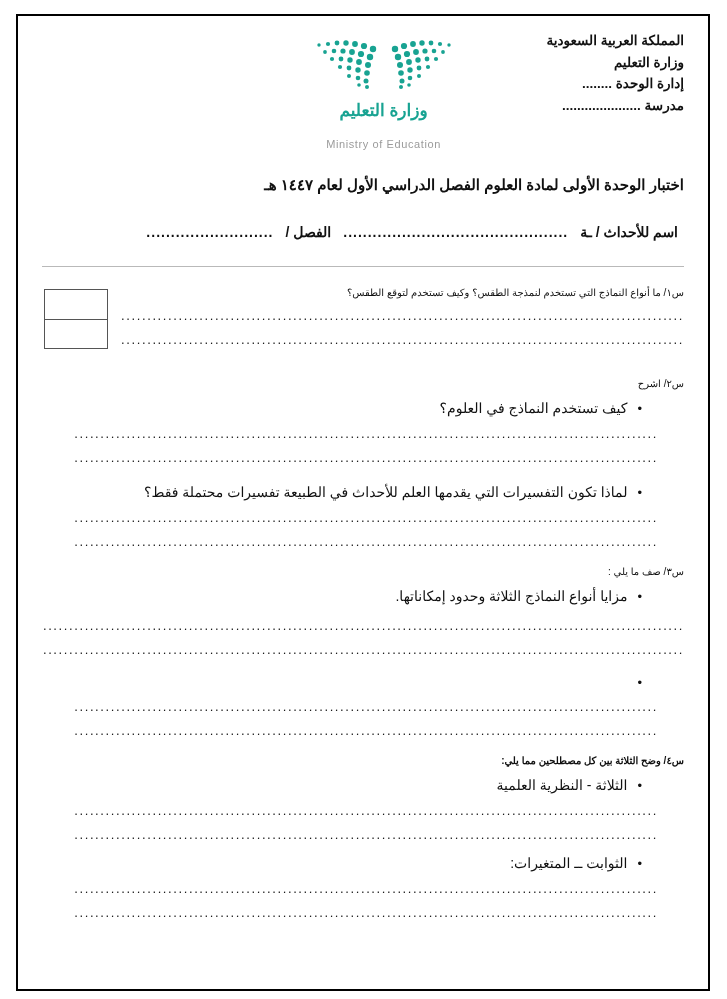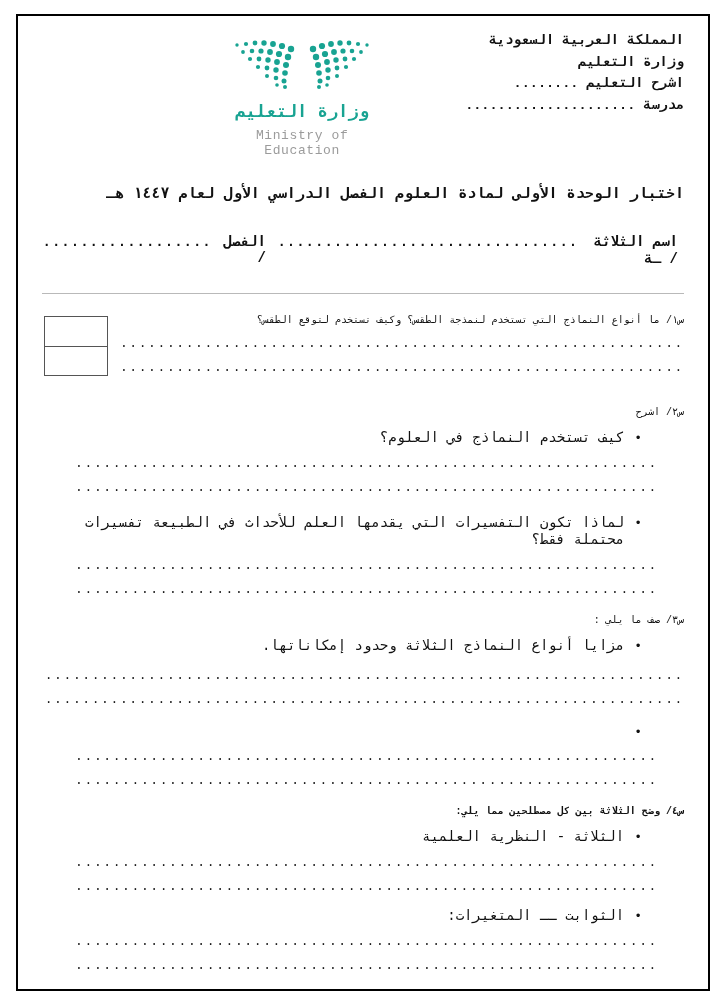--- a/index.html
+++ b/index.html
@@ -4,35 +4,35 @@
 <style>
   * { box-sizing: border-box; }
   html, body { margin: 0; padding: 0; background: #ffffff; }
   .page {
     position: relative;
     width: 727px;
     height: 999px;
     background: #ffffff;
     color: #111;
     direction: rtl;
-    font-family: Liberation Mono, monospace;
+    font-family: Liberation Sans, sans-serif;
     overflow: hidden;
   }
   .frame {
     position: absolute;
     top: 14px; right: 17px; left: 16px; bottom: 8px;
     border: 2px solid #000;
     padding: 14px 24px 0 24px;
     overflow: hidden;
   }
   .header { display: flex; align-items: flex-start; gap: 78px; }
   .header-text { font-weight: bold; font-size: 13.5px; line-height: 1.6; text-align: right; white-space: nowrap; }
   .logo { width: 170px; text-align: center; padding-top: 8px; }
   .logo-ar { font-weight: bold; font-size: 17px; margin-top: 4px; letter-spacing: 1px; }
-  .logo-en { font-size: 13px; letter-spacing: 0.6px; margin-top: 6px; direction: ltr; }
+  .logo-en { font-size: 11px; letter-spacing: 0.6px; margin-top: 17px; direction: ltr; }
   .exam-title { margin-top: 26px; text-align: right; font-weight: bold; font-size: 15px; }
   .student-line { margin-top: 30px; display: flex; align-items: baseline; gap: 12px; font-weight: bold; font-size: 14px; padding-right: 6px; }
   .dots-inline { letter-spacing: 1px; white-space: nowrap; overflow: hidden; font-weight: bold; }
   .divider { margin-top: 26px; border: 0; border-top: 1.5px solid #b9b9b9; }
   .q-line { font-size: 10px; margin-top: 20px; }
   .q-bold { font-weight: bold; }
   .q1-section { margin-top: 20px; }
   .grade-box { float: left; width: 64px; margin: 2px 14px 6px 2px; border: 1.3px solid #555; background: #fff; }
   .grade-cell { height: 29px; }
   .grade-cell + .grade-cell { border-top: 1.3px solid #555; }
@@ -55,21 +55,21 @@
 </head>
 <body>
 
 <div class="page">
   <div class="frame">
 
     <div class="header">
       <div class="header-text">
         <div>المملكة العربية السعودية</div>
         <div>وزارة التعليم</div>
-        <div>اشرح التعليم ........</div>
+        <div>إدارة الوحدة ........</div>
         <div>مدرسة .....................</div>
       </div>
       <div class="logo">
         <svg width="150" height="54" viewBox="0 0 150 54">
           <g id="dotcluster" fill="#18a392">
             <circle cx="10" cy="7" r="1.7"></circle>
               <circle cx="19" cy="6" r="2.1"></circle>
               <circle cx="28" cy="5" r="2.4"></circle>
             <circle cx="37" cy="5" r="2.7"></circle>
               <circle cx="46" cy="6" r="2.9"></circle>
@@ -99,21 +99,21 @@
           <use href="#dotcluster" transform="translate(150,0) scale(-1,1)"></use>
         </svg>
         <div class="logo-ar" style="color:#18a392;">وزارة التعليم</div>
         <div class="logo-en" style="color:#9b9b9b;">Ministry of Education</div>
       </div>
     </div>
 
     <div class="exam-title">اختبار الوحدة الأولى لمادة العلوم الفصل الدراسي الأول لعام ١٤٤٧ هـ</div>
 
     <div class="student-line">
-      <span>اسم الثلاثة / ـة</span>
+      <span>اسم للأحداث / ـة</span>
       <span class="dots-inline">..............................................</span>
       <span>الفصل /</span>
       <span class="dots-inline">..........................</span>
     </div>
 
     <hr class="divider">
 
     <div class="q1-section">
       <div class="grade-box">
         <div class="grade-cell"></div>

